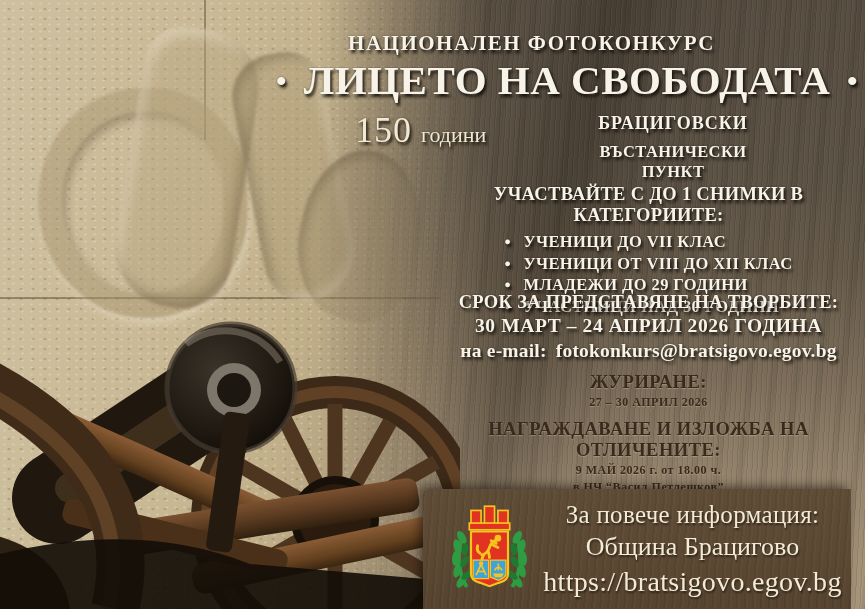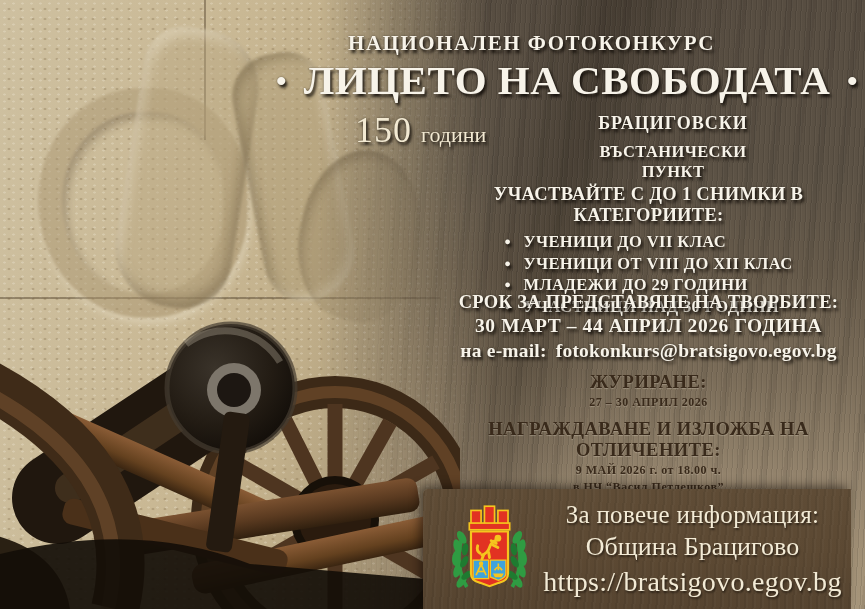--- a/index.html
+++ b/index.html
@@ -193,21 +193,21 @@
     <ul>
       <li><span class="b">●</span><span>УЧЕНИЦИ ДО VII КЛАС</span></li>
       <li><span class="b">●</span><span>УЧЕНИЦИ ОТ VIII ДО XII КЛАС</span></li>
       <li><span class="b">●</span><span>МЛАДЕЖИ ДО 29 ГОДИНИ</span></li>
       <li><span class="b">●</span><span>УЧАСТНИЦИ НАД 30 ГОДИНИ</span></li>
     </ul>
   </div>
 
   <div class="col deadline shadowed">
     <div class="heading">СРОК ЗА ПРЕДСТАВЯНЕ НА ТВОРБИТЕ:</div>
-    <div class="dates">30 МАРТ – 44 АПРИЛ 2026 ГОДИНА</div>
+    <div class="dates">30 МАРТ – 24 АПРИЛ 2026 ГОДИНА</div>
     <div class="email-line">
       <span>на e-mail:</span>
       <span class="addr">fotokonkurs@bratsigovo.egov.bg</span>
     </div>
   </div>
 
   <div class="col dark-block">
     <div class="heading">ЖУРИРАНЕ:</div>
     <div class="line">27 – 30 АПРИЛ 2026</div>
     <div class="heading awards-gap">НАГРАЖДАВАНЕ И ИЗЛОЖБА НА ОТЛИЧЕНИТЕ:</div>

